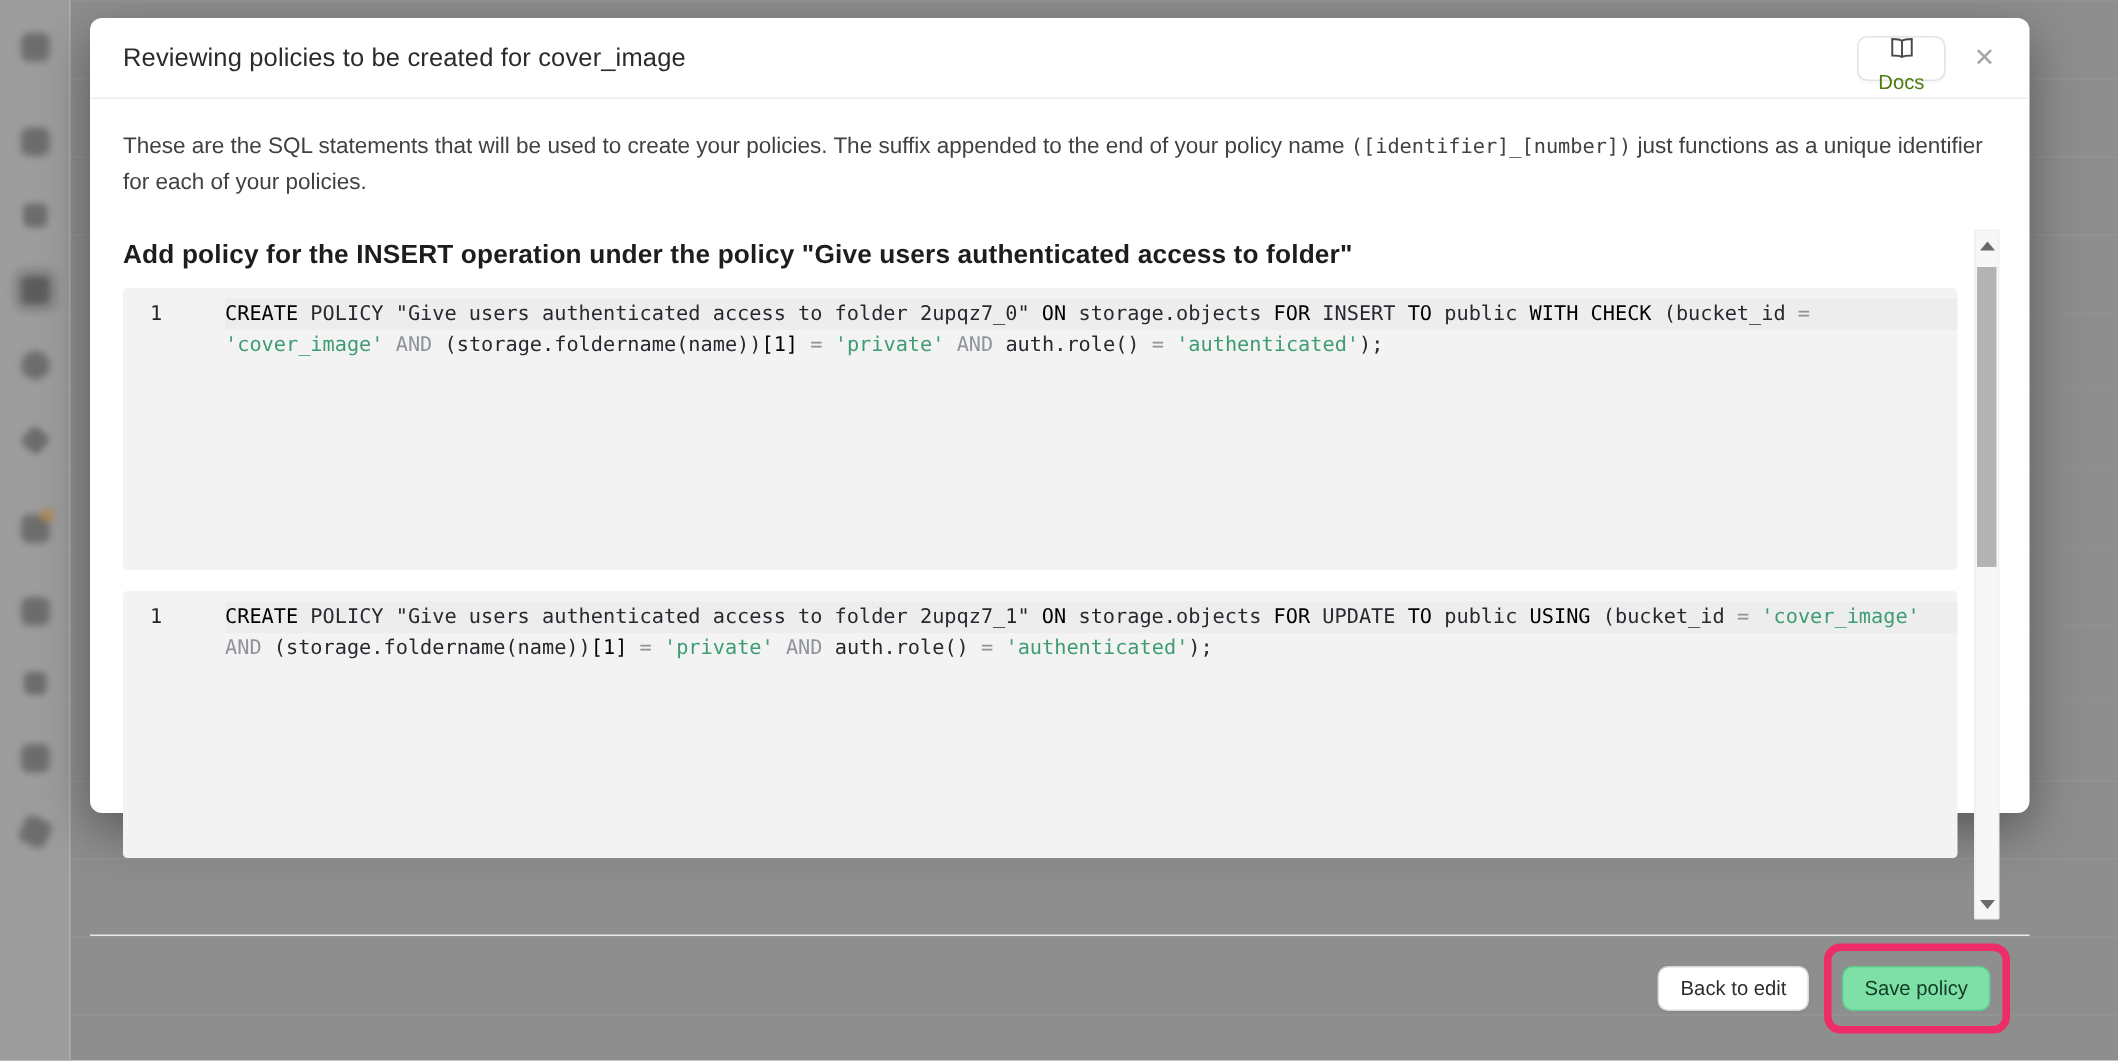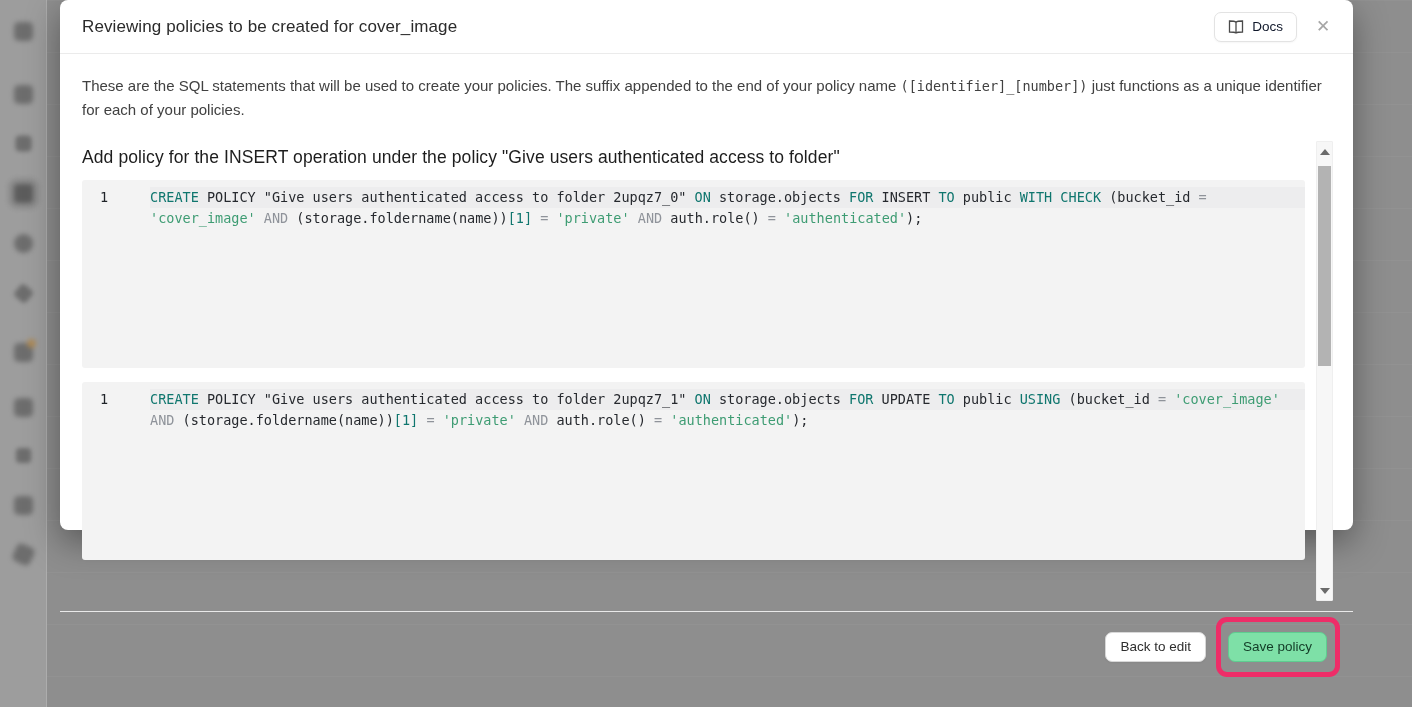--- a/index.html
+++ b/index.html
@@ -37,36 +37,37 @@
     content:""; position:absolute; right:-3px; top:-4px; width:9px; height:9px;
     border-radius:50%; background:#b97a1d; opacity:1; filter:blur(.5px);
   }
   .side-icon:nth-child(8){top:398px;}
   .side-icon:nth-child(9){top:446px; transform:scale(.8);}
   .side-icon:nth-child(10){top:496px;}
   .side-icon:nth-child(11){top:545px; transform:rotate(25deg);}
 
   
   .modal{
-    position:absolute; left:60px; top:0; width:1293px; height:530px;
+    position:absolute; left:60px; top:12px; width:1293px; height:530px;
     background:#ffffff; border-radius:8px;
     box-shadow:0 12px 34px rgba(0,0,0,.38);
     display:flex; flex-direction:column;
   }
   .modal-header{
     height:54px; flex:0 0 54px; display:flex; align-items:center;
     padding:0 20px 0 22px; border-bottom:1px solid #ebebeb;
   }
   .modal-title{ font-size:17px; font-weight:500; color:#2b2b2b; letter-spacing:.1px; }
   .header-right{ margin-left:auto; display:flex; align-items:center; gap:16px; }
   .docs-btn{
     display:flex; align-items:center; gap:8px; height:30px; padding:0 13px;
     background:#fff; border:1px solid #e3e3e3; border-radius:7px;
-    font-size:13.5px; color:#0f172a; cursor:pointer;
+    font-size:13.5px; color:#4d7c0f; cursor:pointer;
     box-shadow:0 1px 2px rgba(0,0,0,.04);
+    flex-direction:column;
   }
   .docs-btn svg{ display:block; }
   .close-x{
     font-size:17px; color:#a6a6a6; cursor:pointer; line-height:1;
     width:20px; text-align:center;
   }
 
   
   .desc-wrap{ padding:20px 22px 20px 22px; flex:0 0 auto; }
   .desc{ font-size:15px; line-height:23px; color:#414141; max-width:1240px; }
@@ -75,41 +76,41 @@
     font-size:13.5px; color:#414141;
   }
 
   
   .scroll-region{
     flex:0 0 460px; height:460px; margin:0 20px 10px 22px;
     display:flex;
   }
   .scroll-content{ flex:1 1 auto; min-width:0; padding-right:11px; }
   .section-heading{
-    font-size:17.5px; font-weight:400; color:#1d1d1d; letter-spacing:.1px;
+    font-size:17.5px; font-weight:700; color:#1d1d1d; letter-spacing:.1px;
     padding:6px 0 12px 0;
   }
   .codeblock{
     background:#f3f3f3; border-radius:3px; display:flex; align-items:flex-start;
     padding-top:7px; overflow:hidden;
   }
   .codeblock.first{ height:188px; margin-bottom:14px; }
   .codeblock.second{ height:178px; }
   .gutter{
     flex:0 0 68px; text-align:center; padding-right:24px;
     font-family:"DejaVu Sans Mono","Liberation Mono",monospace;
     font-size:13.5px; line-height:21px; color:#1f2328; font-weight:500;
   }
   .codelines{ flex:1 1 auto; min-width:0; }
   .codeline{
     font-family:"DejaVu Sans Mono","Liberation Mono",monospace;
     font-size:13.5px; line-height:21px; white-space:pre; color:#26292e;
   }
   .codeline.active{ background:#ededee; }
-  .tk-kw{ color:#0f766e; }
+  .tk-kw{ color:#000000; }
   .tk-str{ color:#3e9c73; }
   .tk-op{ color:#8f939a; }
   .tk-pl{ color:#26292e; }
 
   
   .scrollbar{
     flex:0 0 17px; background:#f7f7f7; border-radius:1px;
     position:relative; border:1px solid #efefef;
   }
   .sb-arrow{

